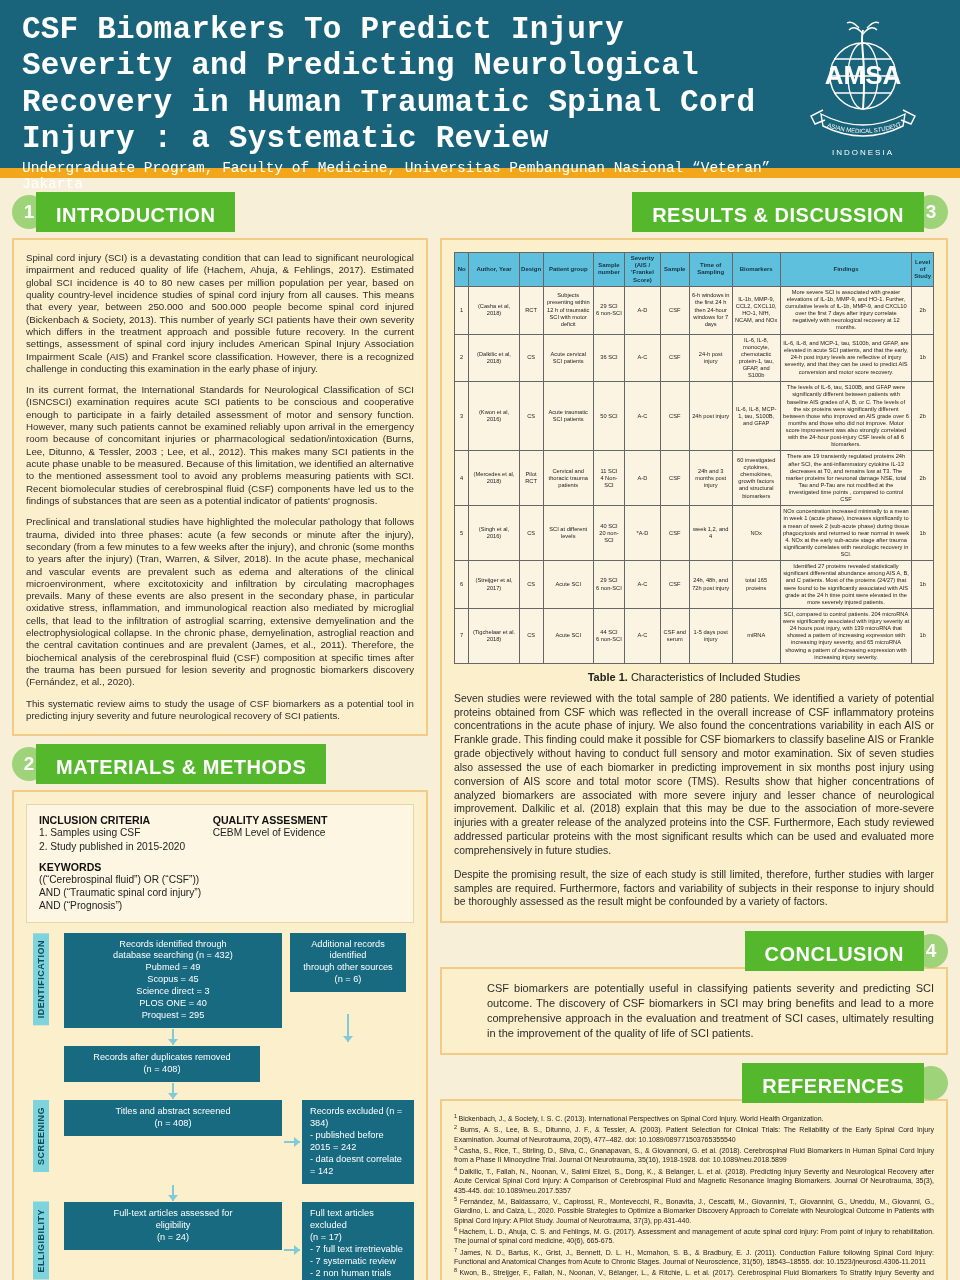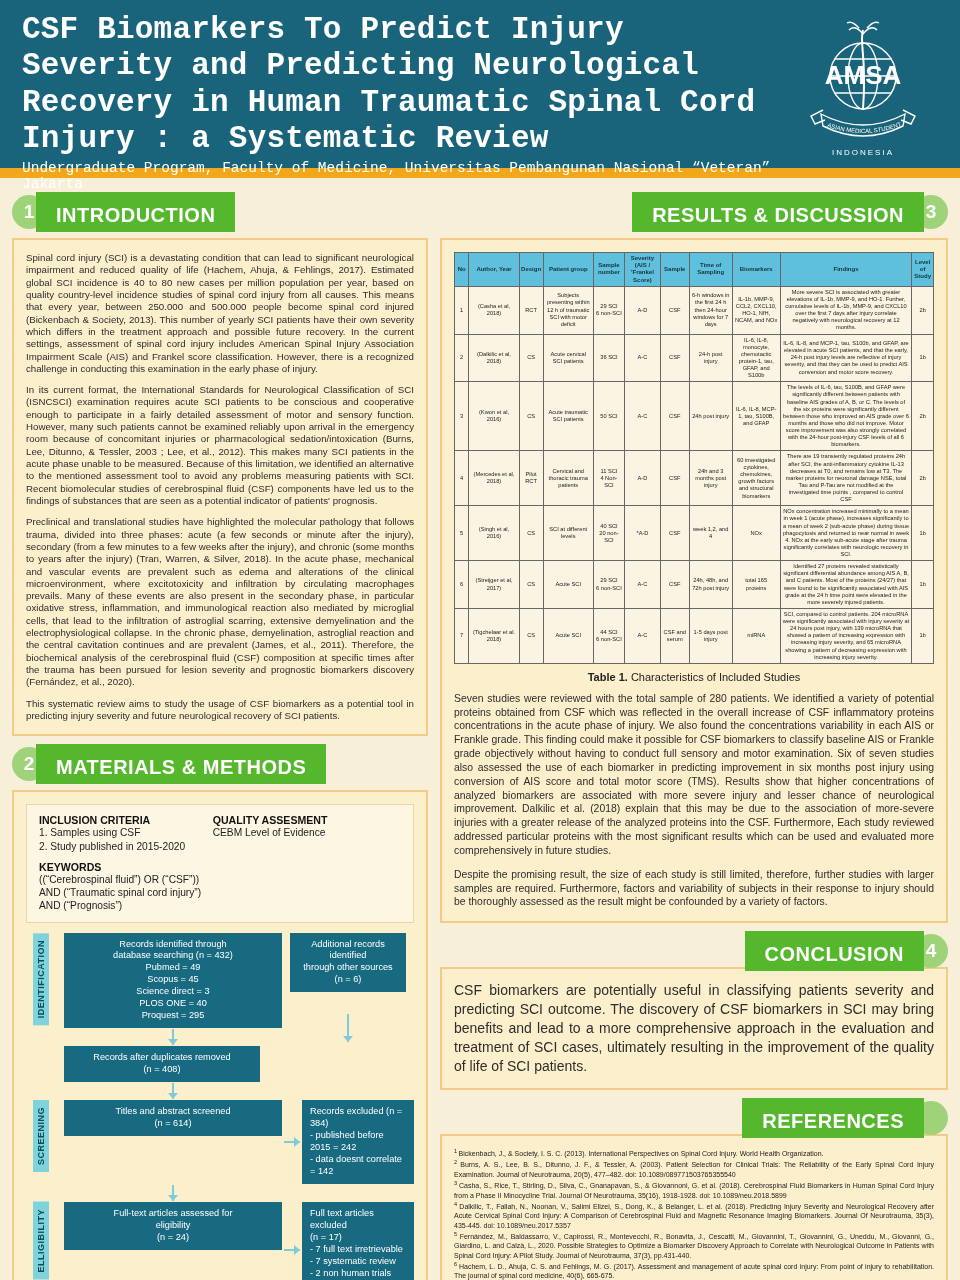--- a/index.html
+++ b/index.html
@@ -56,21 +56,21 @@
 
   
   table.results { width:100%; border-collapse:collapse; table-layout:fixed; }
   table.results th { background:#5fc0de; color:#17313d; font-size:6px; font-weight:bold; border:1px solid #666; padding:2px 1px; text-align:center; vertical-align:middle; line-height:1.2; }
   table.results td { background:#fbf4e2; color:#222; font-size:5.7px; border:1px solid #666; padding:2px; text-align:center; vertical-align:middle; line-height:1.25; white-space:pre-line; }
   .table-caption { text-align:center; font-size:11px; margin:7px 0 9px 0; color:#222; }
   .results-par { font-size:10.4px; line-height:1.33; text-align:justify; color:#2d2d2d; margin-bottom:10px; }
   .results-par:last-child { margin-bottom:0; }
 
   
-  .conclusion-text { font-size:14px; line-height:1.35; text-align:justify; color:#2d2d2d; }
+  .conclusion-text { font-size:11px; line-height:1.35; text-align:justify; color:#2d2d2d;margin-left:33px; }
 
   
   .refs-list { list-style:none; font-size:7px; line-height:1.32; color:#222; text-align:justify; }
   .refs-list li { margin-bottom:1px; }
   .refs-list sup { font-size:5.5px; }
 
   .mt8 { margin-top:8px; }
 </style>
 </head>
 <body>
@@ -193,21 +193,21 @@
             </div>
           <div class="flow-side"></div>
         </div>
 
         <div class="flow-row">
           <div class="stage-slot">
               <div class="stage-label">SCREENING</div>
             </div>
           <div class="flow-main">
               <div class="flow-box">Titles and abstract screened
-(n = 614)</div>
+(n = 408)</div>
             </div>
           <div class="h-arrow"></div>
           <div class="flow-side">
               <div class="flow-box side-left">Records excluded (n = 384)
 - published before 2015 = 242
 - data doesnt correlate = 142</div>
             </div>
         </div>
 
         <div class="flow-row">

